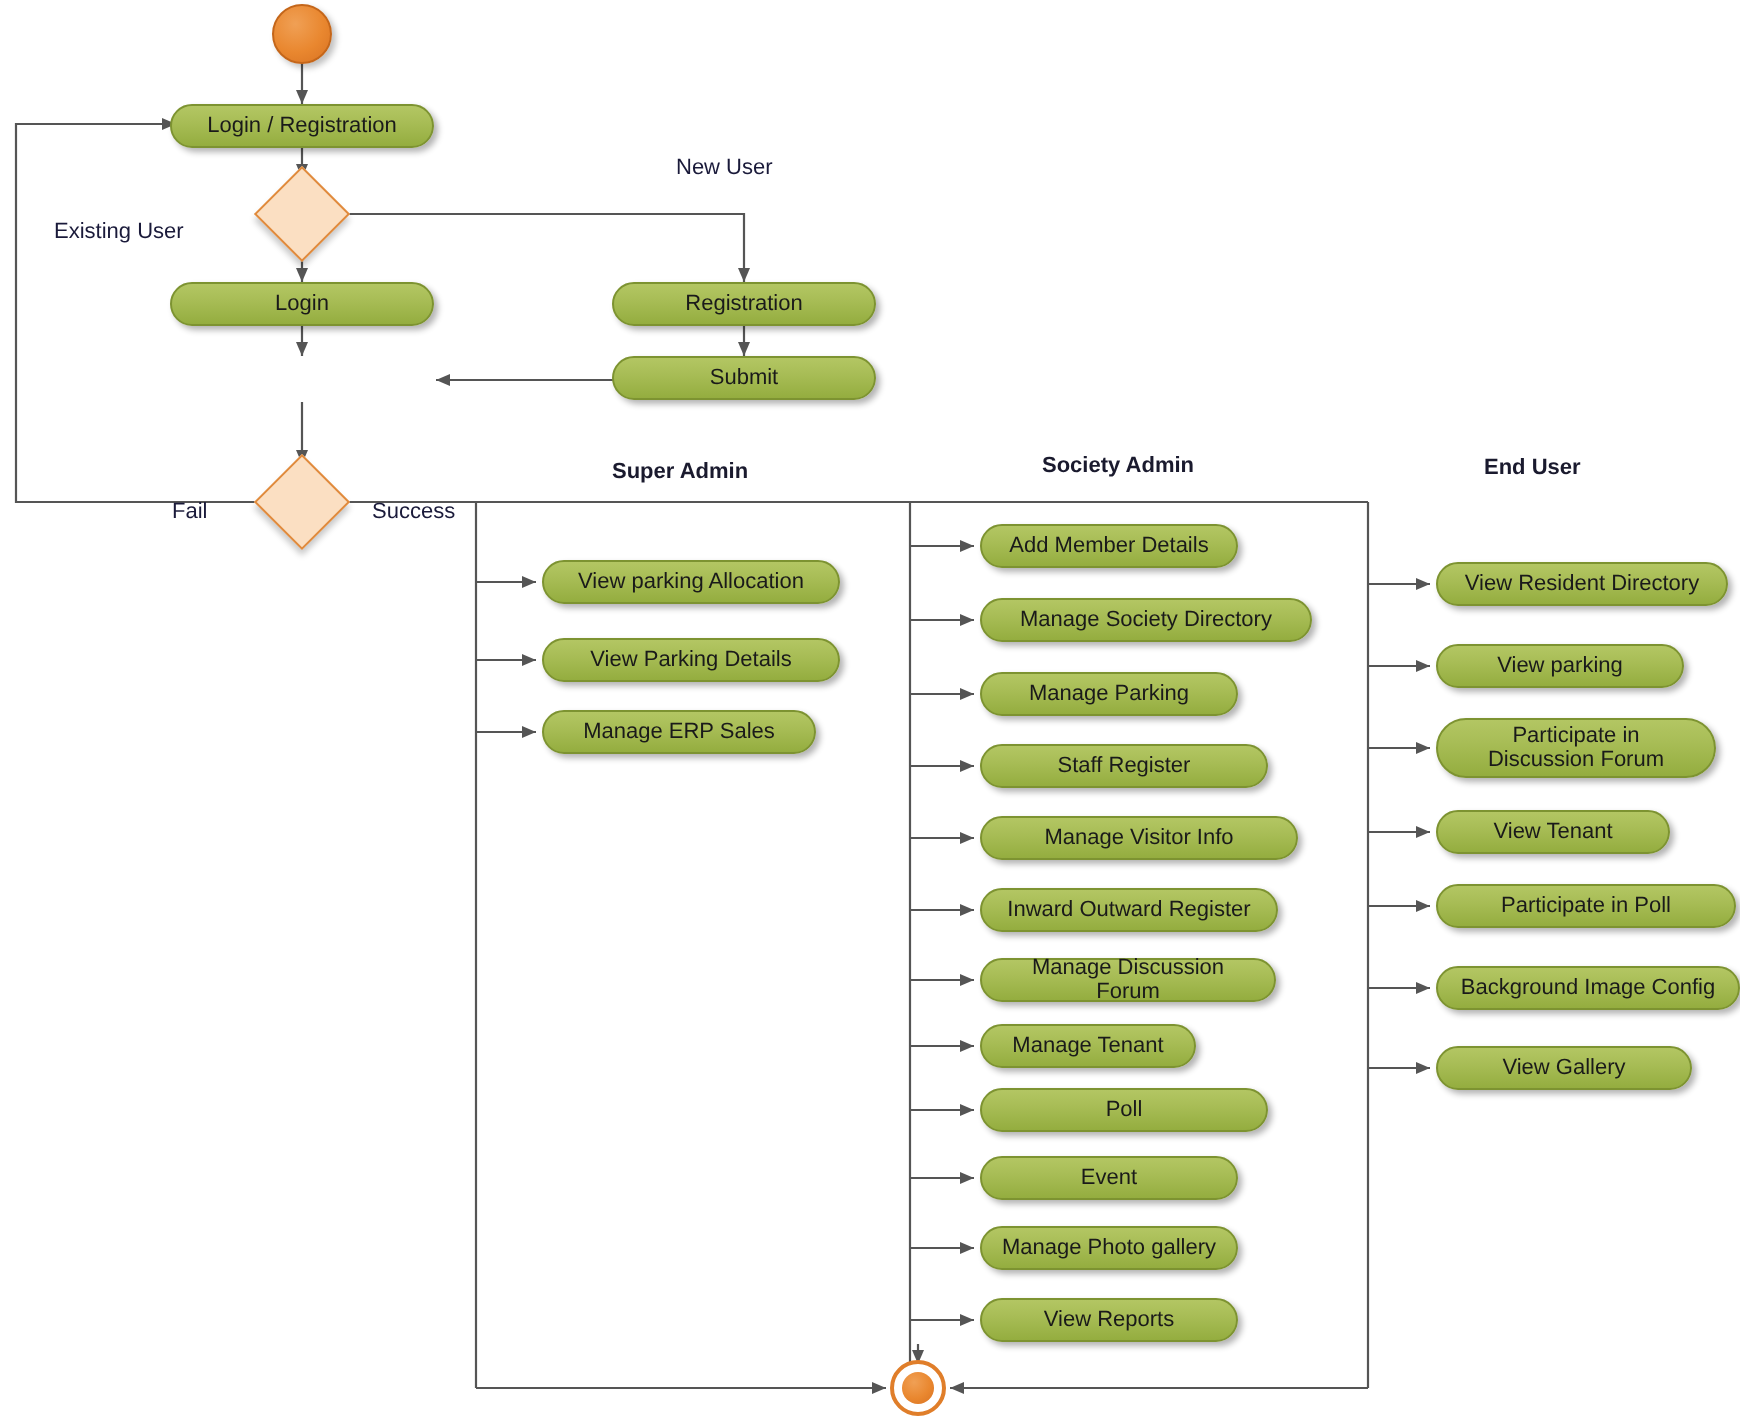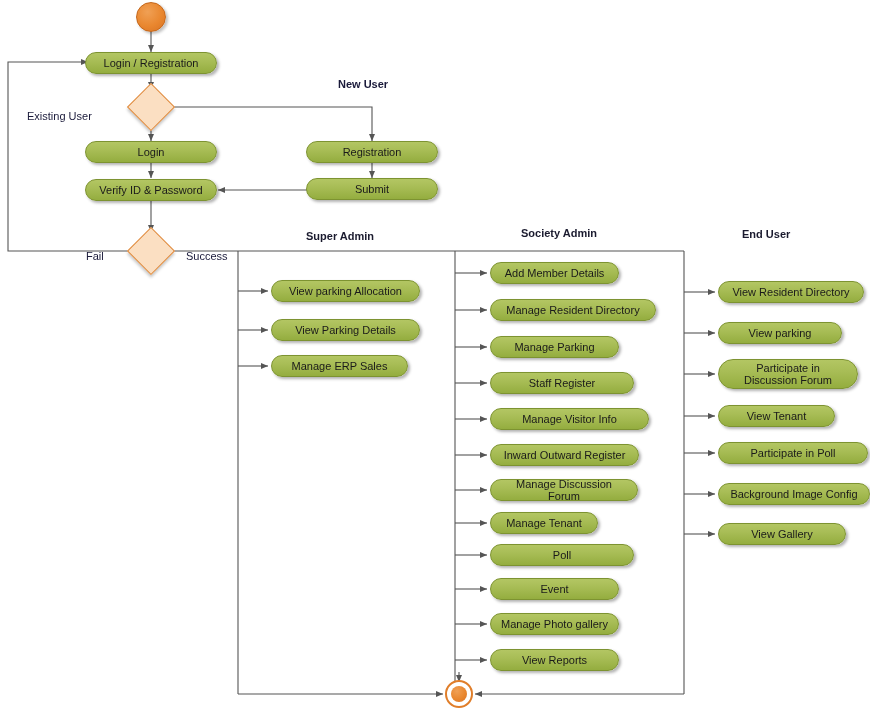--- a/index.html
+++ b/index.html
@@ -185,39 +185,38 @@
   <div class="node" style="left:85px; top:52px; width:132px; height:22px;">Login / Registration</div>
 
   <div class="diamond" style="left:134px; top:90px;"></div>
 
   <div class="node" style="left:85px; top:141px; width:132px; height:22px;">Login</div>
 
   <div class="node" style="left:306px; top:141px; width:132px; height:22px;">Registration</div>
 
   <div class="node" style="left:306px; top:178px; width:132px; height:22px;">Submit</div>
 
-  <div class="node" style="left:85px; top:179px; width:132px; height:22px;">Verify ID &amp; Password</div>
 
   <div class="diamond" style="left:134px; top:234px;"></div>
 
   <div class="edge-label" style="left:27px; top:110px;">Existing User</div>
-  <div class="edge-label" style="left:338px; top:78px;font-weight:bold;">New User</div>
+  <div class="edge-label" style="left:338px; top:78px;">New User</div>
   <div class="edge-label" style="left:86px; top:250px;">Fail</div>
   <div class="edge-label" style="left:186px; top:250px;">Success</div>
 
   <div class="lane-title" style="left:306px; top:230px;">Super Admin</div>
   <div class="lane-title" style="left:521px; top:227px;text-align:center;">Society Admin</div>
   <div class="lane-title" style="left:742px; top:228px;">End User</div>
 
   <div class="node" style="left:271px; top:280px; width:149px; height:22px;">View parking Allocation</div>
   <div class="node" style="left:271px; top:319px; width:149px; height:22px;">View Parking Details</div>
   <div class="node" style="left:271px; top:355px; width:137px; height:22px;">Manage ERP Sales</div>
 
   <div class="node" style="left:490px; top:262px; width:129px; height:22px;">Add Member Details</div>
-  <div class="node" style="left:490px; top:299px; width:166px; height:22px;">Manage Resident Directory</div>
+  <div class="node" style="left:490px; top:299px; width:166px; height:22px;">Manage Society Directory</div>
   <div class="node" style="left:490px; top:336px; width:129px; height:22px;">Manage Parking</div>
   <div class="node" style="left:490px; top:372px; width:144px; height:22px;">Staff Register</div>
   <div class="node" style="left:490px; top:408px; width:159px; height:22px;">Manage Visitor Info</div>
   <div class="node" style="left:490px; top:444px; width:149px; height:22px;">Inward Outward Register</div>
   <div class="node" style="left:490px; top:479px; width:148px; height:22px;">Manage Discussion Forum</div>
   <div class="node" style="left:490px; top:512px; width:108px; height:22px;">Manage Tenant</div>
   <div class="node" style="left:490px; top:544px; width:144px; height:22px;">Poll</div>
   <div class="node" style="left:490px; top:578px; width:129px; height:22px;">Event</div>
   <div class="node" style="left:490px; top:613px; width:129px; height:22px;">Manage Photo gallery</div>
   <div class="node" style="left:490px; top:649px; width:129px; height:22px;">View Reports</div>

